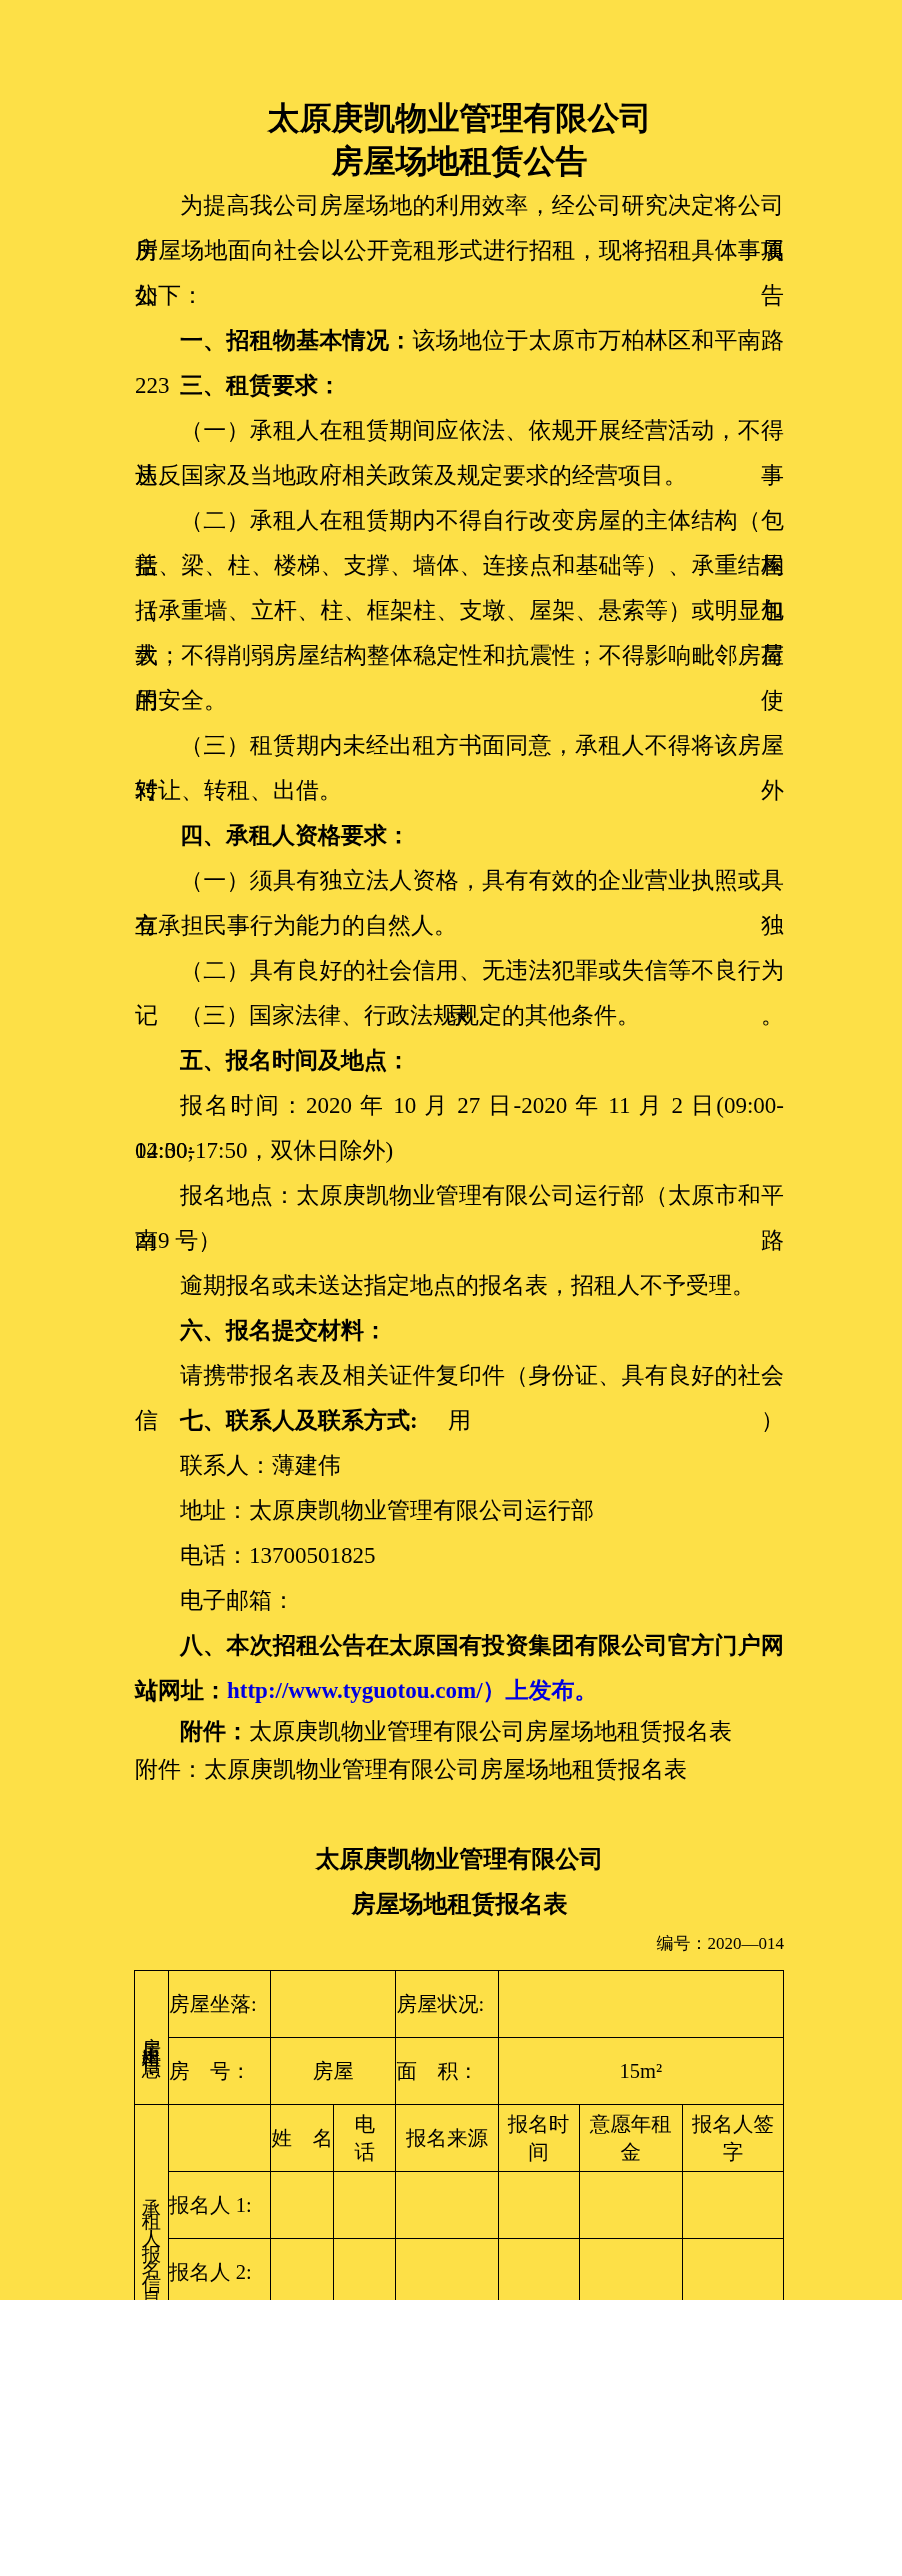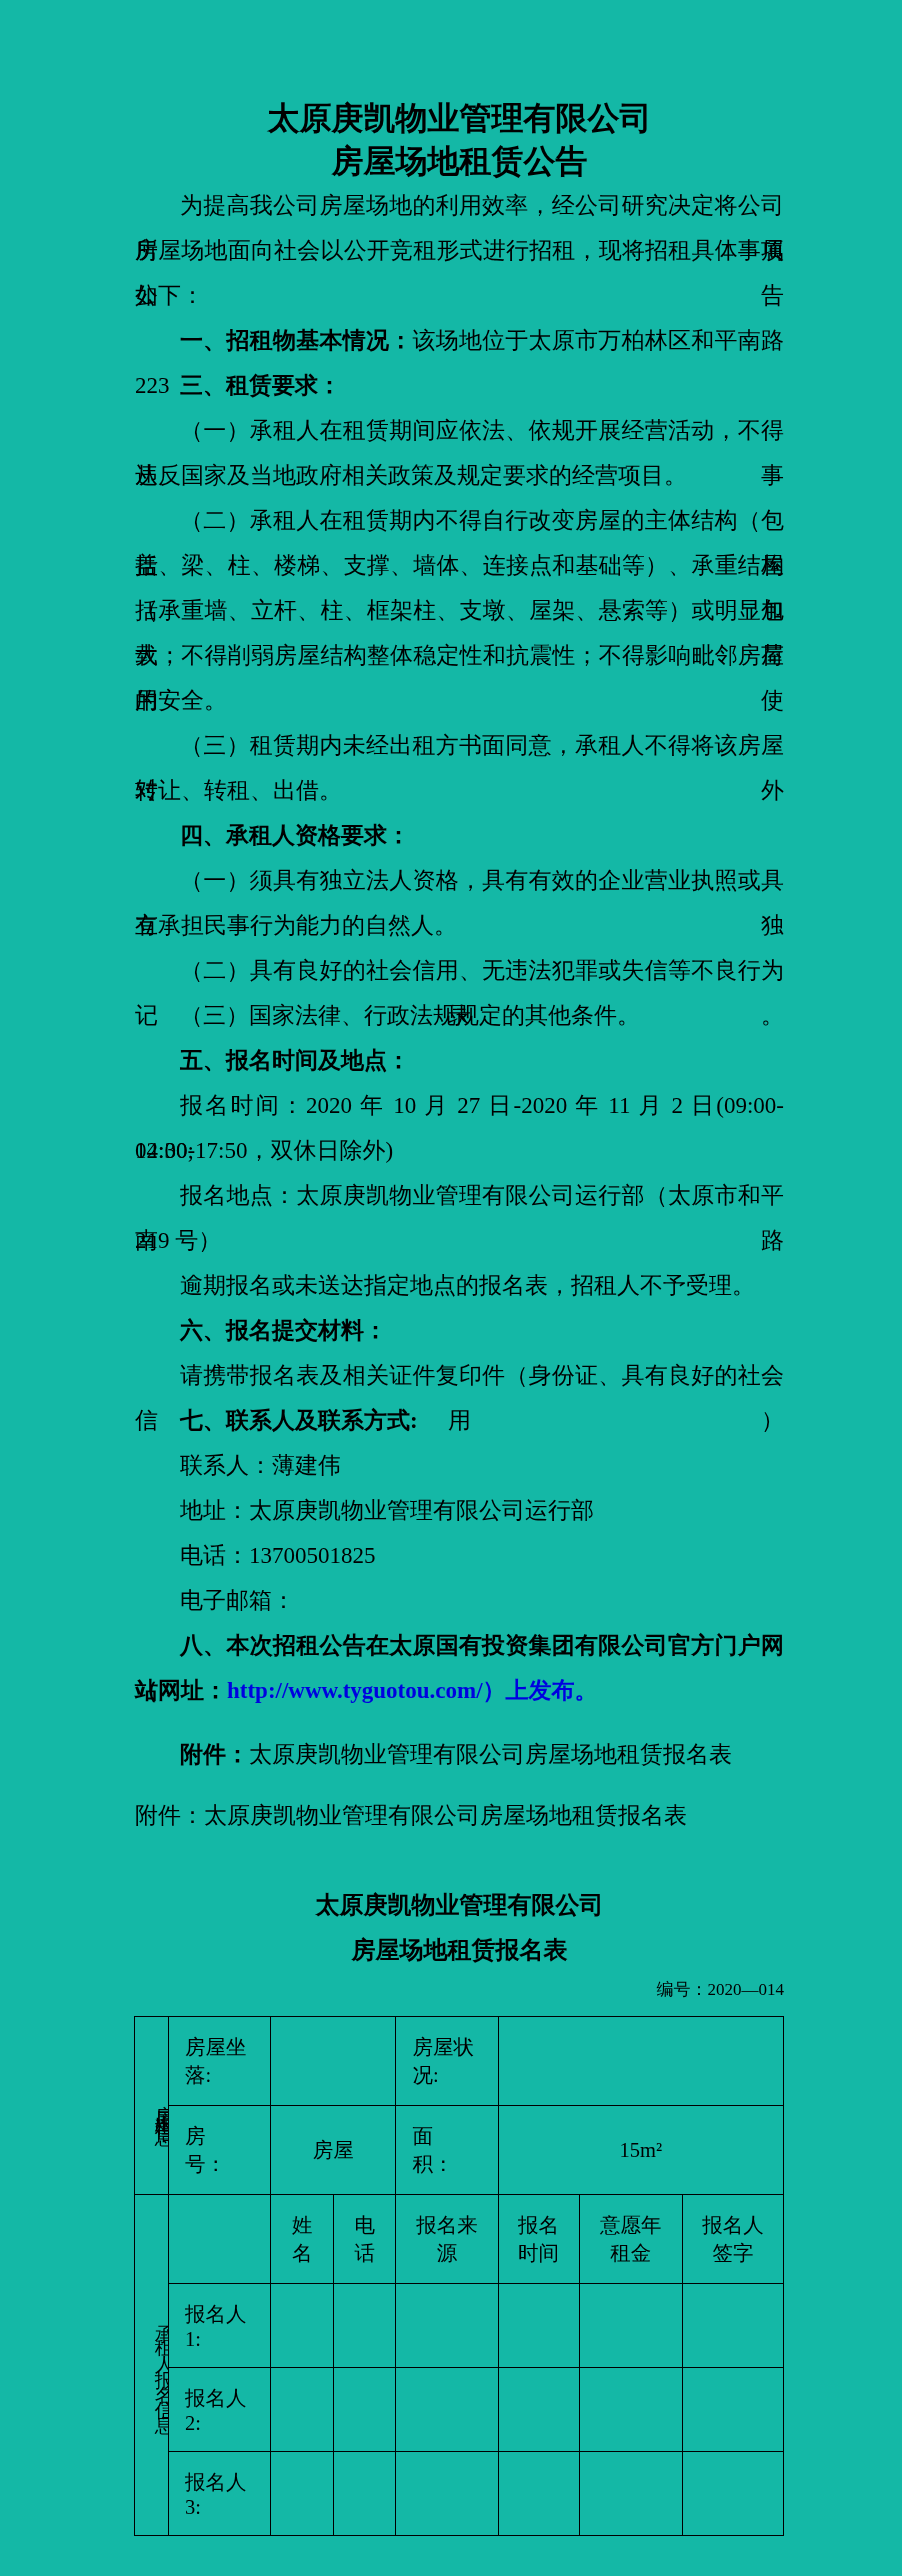--- a/index.html
+++ b/index.html
@@ -1,35 +1,35 @@
 <!DOCTYPE html>
 <html style="--link: #0000e0;font-size:9px"><head>
 <meta charset="utf-8">
 <style>
   html,body{margin:0;padding:0;background:#ffffff;}
   .page{
-    position:relative;width:902px;height:2576px;background:#14b8a6;color:#000000;
+    position:relative;width:902px;height:2300px;background:#fde047;color:#000000;
     font-family:"Liberation Serif","DejaVu Serif",serif;box-sizing:border-box;
     padding-top:97px;overflow:hidden;
   }
   .content{width:649px;margin-left:135px;}
   .main-title{font-size:32px;font-weight:bold;text-align:center;line-height:43px;margin:0;}
   .doc-line{font-size:23px;height:45px;line-height:45px;}
-  .att-line{font-size:23px;height:38px;line-height:38px;margin-top:23px;}
+  .att-line{font-size:23px;height:38px;line-height:38px;}
   .ind{text-indent:45px;}
   .just{text-align:justify;text-align-last:justify;}
   .b{font-weight:bold;}
   .link{color:var(--link,#0000e0);text-decoration-thickness:1.7px;text-underline-offset:5.1px;cursor:pointer;}
   sup{font-size:13.6px;line-height:0;vertical-align:super;}
   .form-head{margin-top:48px;}
   .form-title{font-size:24px;font-weight:bold;text-align:center;line-height:45px;}
   .serial{font-size:17px;text-align:right;line-height:34px;height:34px;}
   table.form{border-collapse:collapse;table-layout:fixed;width:650px;margin:9px 0 0 134px;}
   table.form tr{height:67px;}
-  table.form td{border:1.1px solid #000;font-size:20.5px;vertical-align:middle;padding:16px;overflow:hidden;}
+  table.form td{border:1.1px solid #000;font-size:20.5px;vertical-align:middle;padding:0;overflow:hidden;}
   td.lbl{padding-left:8px;text-align:left;}
   td.ctr{text-align:center;margin-left:40px;}
   td.vlab{text-align:center;vertical-align:middle;}
   .vtext{writing-mode:vertical-lr;text-orientation:upright;font-size:19.3px;display:inline-block;}
   .v6{letter-spacing:4.5px;}
   .v7{letter-spacing:15px;}
 </style>
 </head>
 <body>
 

